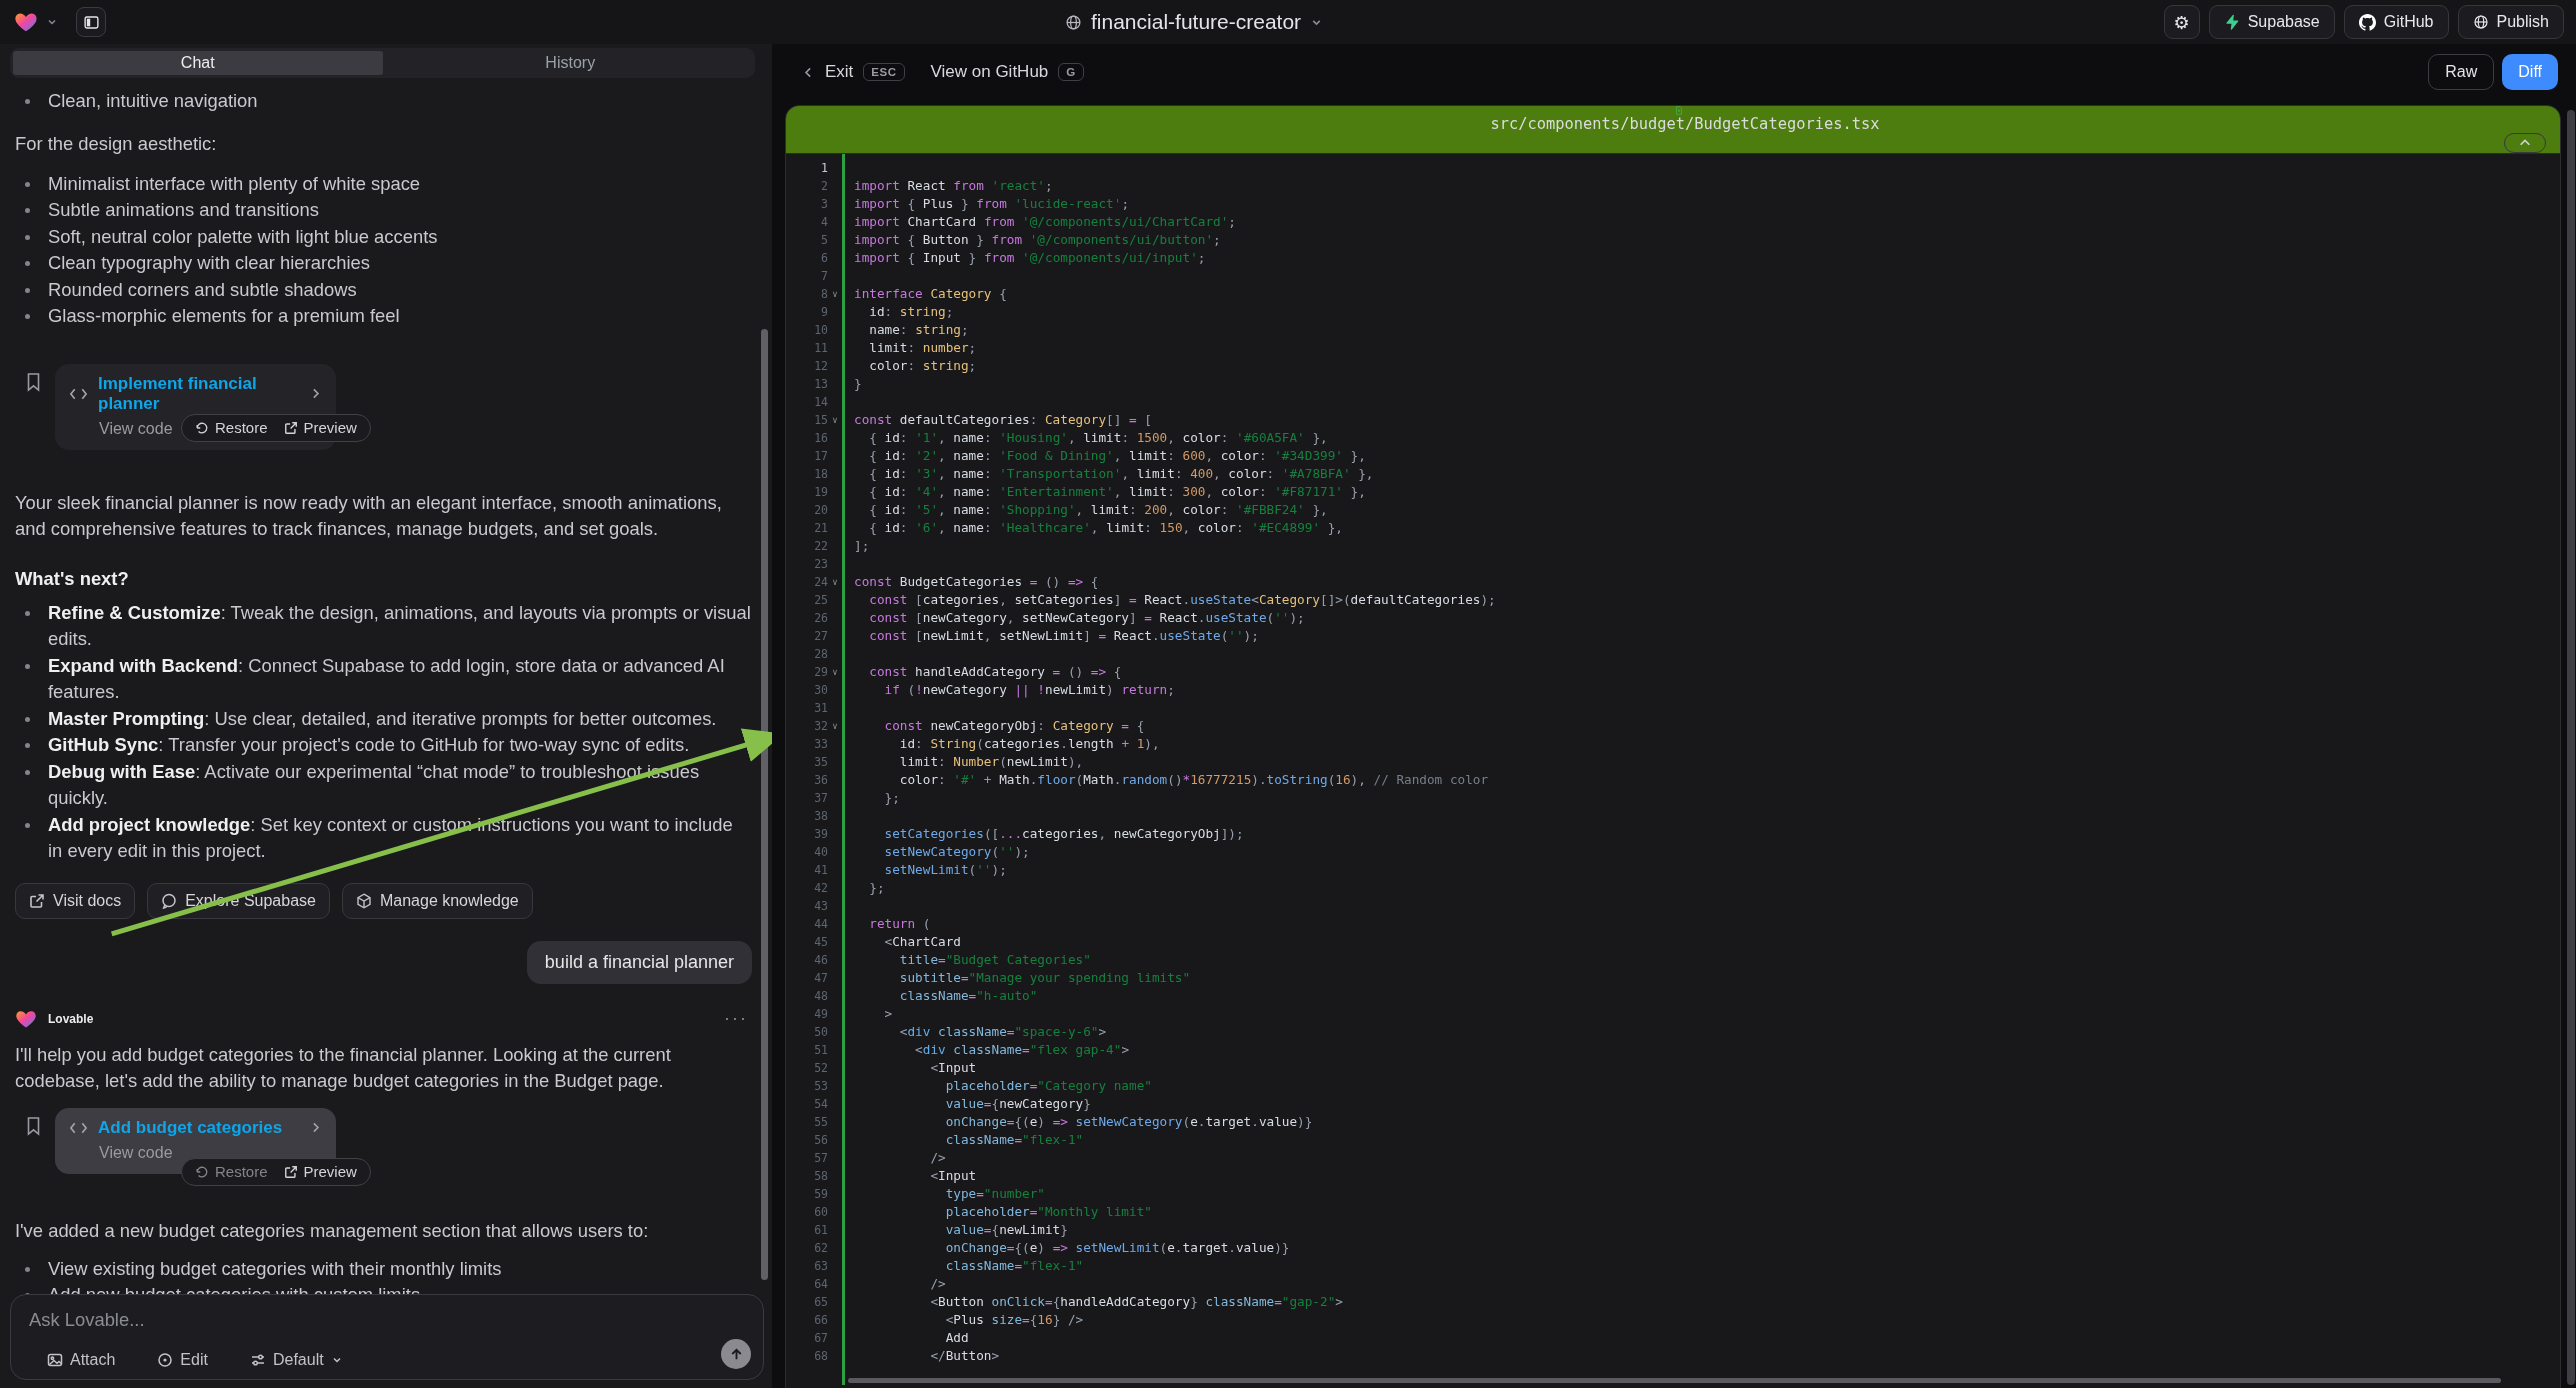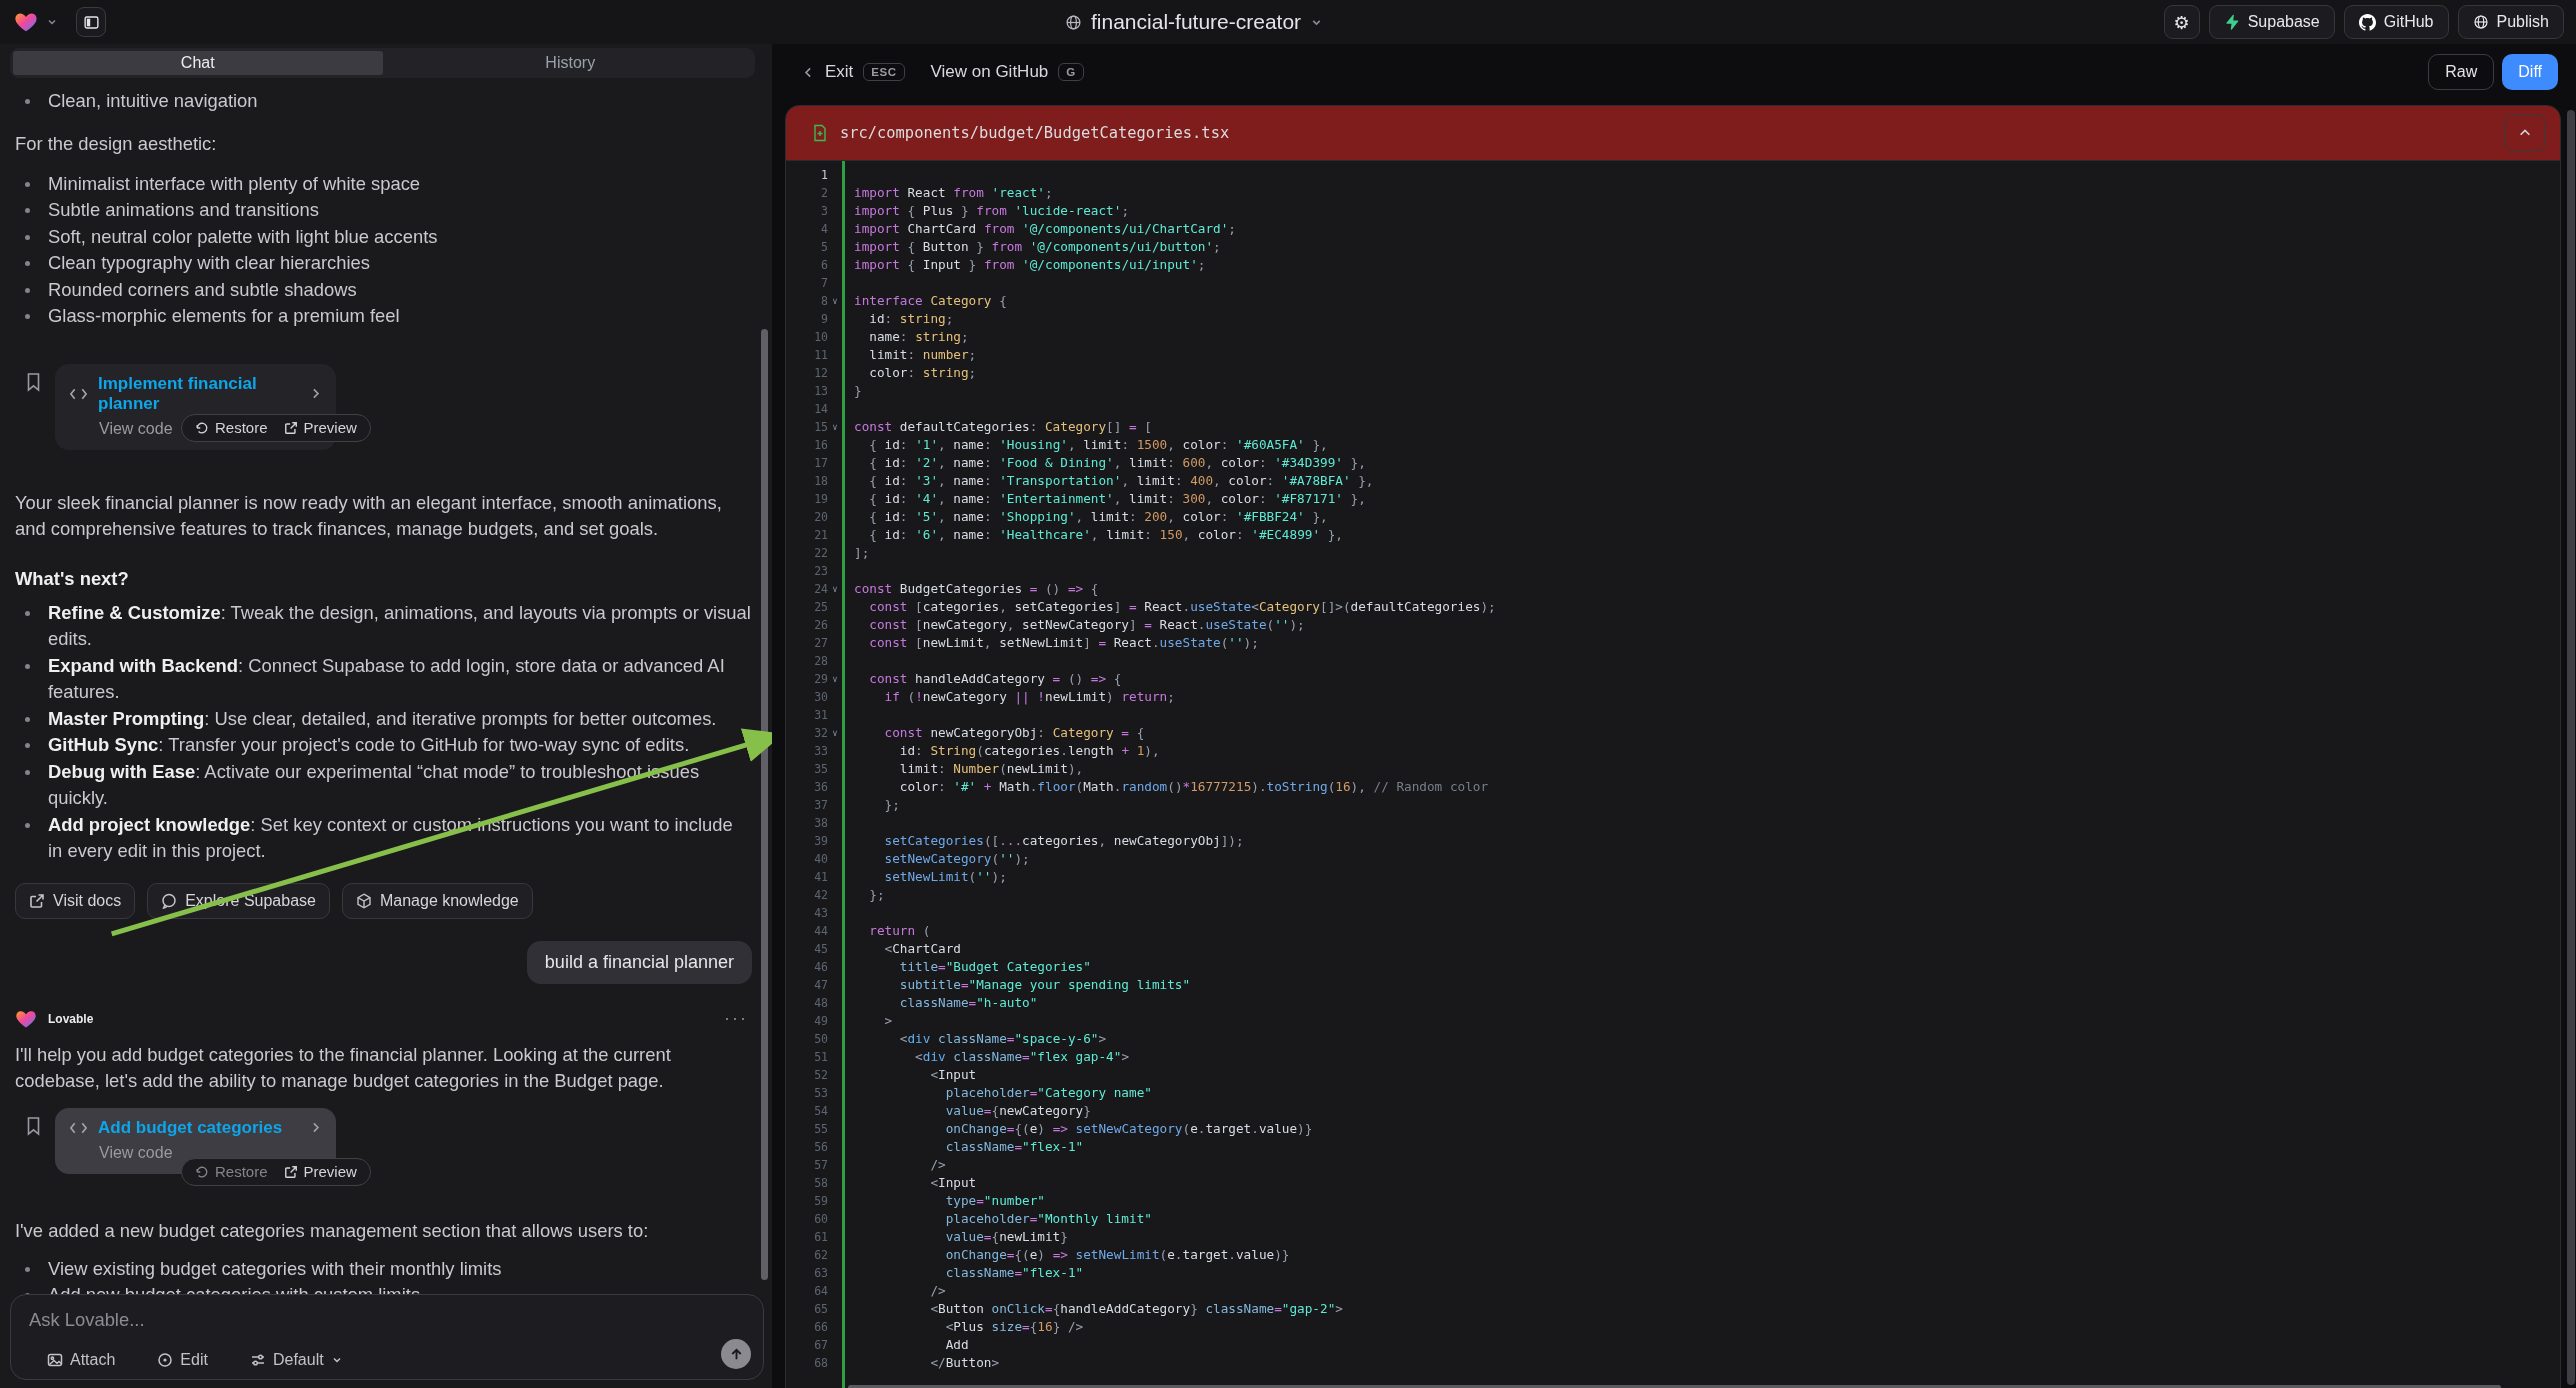--- a/index.html
+++ b/index.html
@@ -71,33 +71,33 @@
   .code-topbar { position:absolute; left:0; top:0; width:100%; height:56px; display:flex; align-items:center; }
   .exit-group { display:flex; align-items:center; gap:10px; margin-left:30px; font-size:17px; color:#d8d8dc; }
   .kbd { border:1px solid #3f3f45; border-radius:6px; padding:2px 7px; font-size:11.5px; color:#9a9aa2; font-weight:bold; letter-spacing:0.5px; }
   .vog { margin-left:26px; display:flex; align-items:center; gap:10px; font-size:17px; color:#d8d8dc; }
   .rawdiff { position:absolute; right:18px; top:10px; display:flex; gap:8px; }
   .rd-btn { height:36px; padding:0 16px; display:flex; align-items:center; border-radius:10px; font-size:16px; }
   .rd-raw { border:1px solid #3c3c42; color:#e3e3e7; background:transparent; }
   .rd-diff { background:#3d8bfd; color:#fff; }
 
   .code-container { position:absolute; left:13px; top:61px; width:1776px; height:1284px; background:#18181b; border:1px solid #2c2c31; border-radius:14px 14px 0 0; overflow:hidden; }
-  .file-header { height:55px; background:#7f1d1d; border-bottom:1px solid #2a2a2f; display:flex; align-items:center; padding:0 14px 0 26px; }
+  .file-header { height:48px; background:#4d7c0f; border-bottom:1px solid #2a2a2f; display:flex; align-items:center; padding:0 14px 0 26px;flex-direction:column; }
   .file-path { margin-left:12px; font-family:"DejaVu Sans Mono", monospace; font-size:15.4px; color:#dcdcdf; }
   .collapse-btn { margin-left:auto; width:42px; height:38px; border:1px solid #38383e; border-radius:10px; display:flex; align-items:center; justify-content:center; color:#cfcfd4; background:transparent; }
 
   .code-area { position:relative; height:1231px; padding-top:5px; font-family:"DejaVu Sans Mono", monospace; font-size:12.7px; line-height:18px; }
   .add-bar { position:absolute; left:56px; top:0; bottom:0; width:3px; background:#2ea043; }
   .code-line { display:flex; height:18px; white-space:pre; }
   .ln { width:42px; flex:none; text-align:right; color:#5d6570; font-size:11.5px; }
   .ln.first { color:#c6ccd6; }
   .fold { width:14px; flex:none; text-align:center; color:#848a94; font-size:9px; line-height:18px; }
   .ct { padding-left:12px; }
   .tok-k { color:#c678dd; } .tok-d { color:#d8dce4; } .tok-p { color:#98a0ae; }
-  .tok-s { color:#5eead4; } .tok-n { color:#d19a66; } .tok-t { color:#e5c07b; }
+  .tok-s { color:#15803d; } .tok-n { color:#d19a66; } .tok-t { color:#e5c07b; }
   .tok-f { color:#6fa9e8; } .tok-a { color:#82b8dd; } .tok-h { color:#61afef; }
   .tok-c { color:#767e8a; }
   .hscrollbar { position:absolute; left:62px; bottom:2px; width:1653px; height:5px; background:#5a5a60; border-radius:3px; }
   .win-vscroll { position:absolute; right:1px; top:66px; width:8px; height:1275px; background:#3e3e44; border-radius:4px; }
 
   .flexcol { display:flex; flex-direction:column; align-items:stretch; }
   svg { display:block; }
 </style>
 </head>
 <body>

